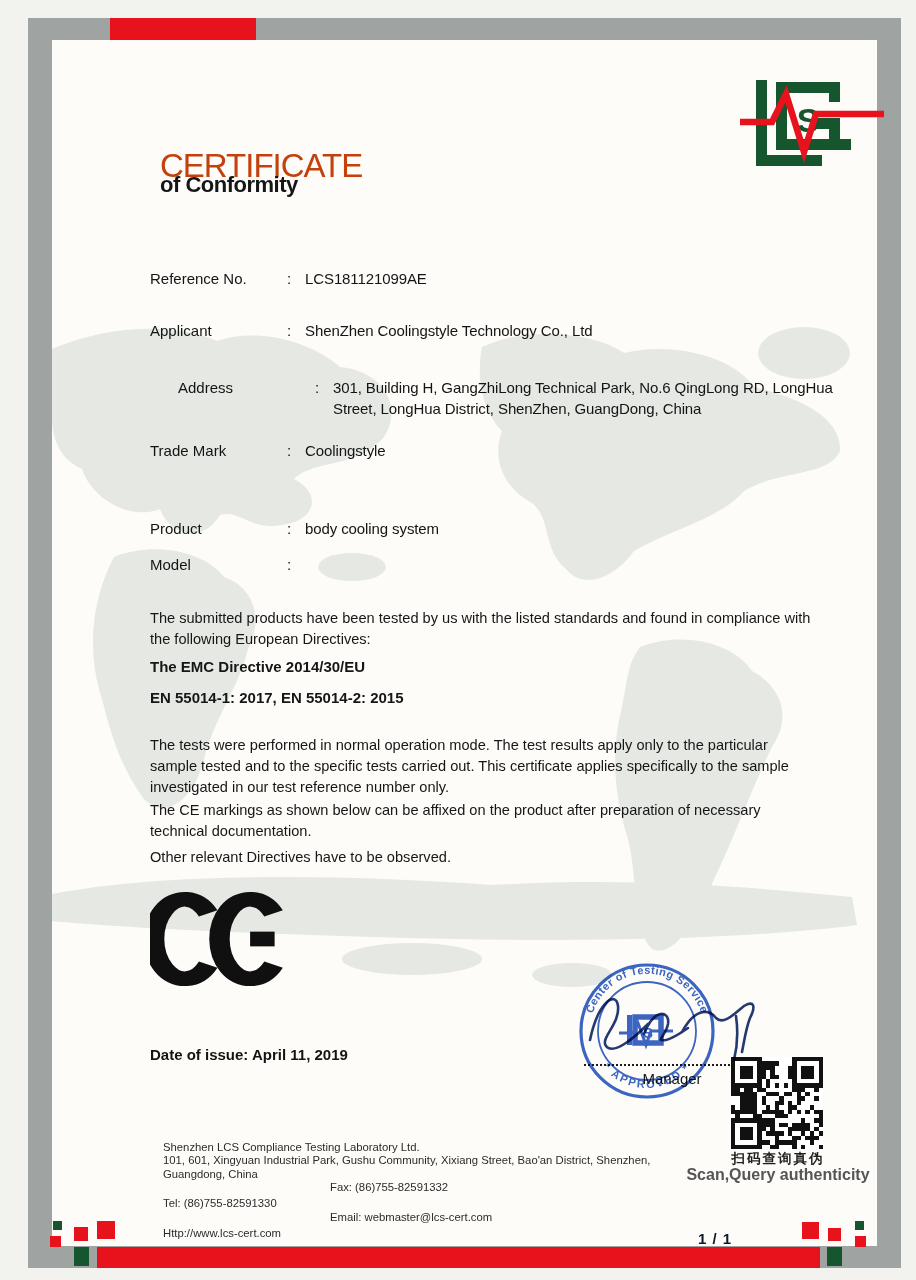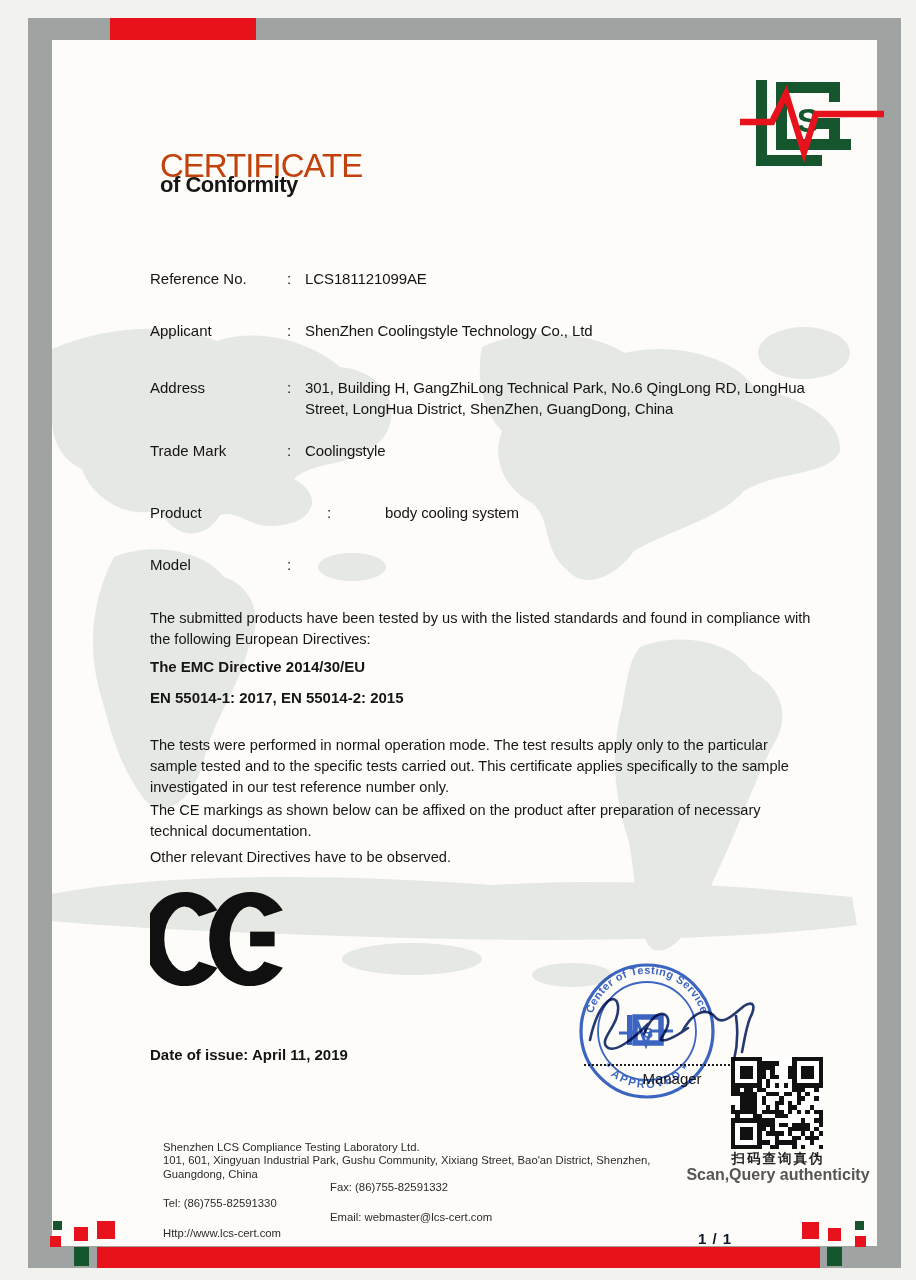--- a/index.html
+++ b/index.html
@@ -97,31 +97,31 @@
   <div class="frow" style="top:268px;">
     <div class="flabel">Reference No.</div>
     <div class="fsep">:</div>
     <div class="fvalue">LCS181121099AE</div>
   </div>
   <div class="frow" style="top:320px;">
     <div class="flabel">Applicant</div>
     <div class="fsep">:</div>
     <div class="fvalue">ShenZhen Coolingstyle Technology Co., Ltd</div>
   </div>
-  <div class="frow" style="top:377px;">
+  <div class="frow" style="top:377px;margin-left:28px;">
     <div class="flabel">Address</div>
     <div class="fsep">:</div>
     <div class="fvalue">301, Building H, GangZhiLong Technical Park, No.6 QingLong RD, LongHua Street, LongHua District, ShenZhen, GuangDong, China</div>
   </div>
   <div class="frow" style="top:440px;">
     <div class="flabel">Trade Mark</div>
     <div class="fsep">:</div>
     <div class="fvalue">Coolingstyle</div>
   </div>
-  <div class="frow" style="top:502px;gap:40px;">
+  <div class="frow" style="top:518px;">
     <div class="flabel">Product</div>
     <div class="fsep">:</div>
     <div class="fvalue">body cooling system</div>
   </div>
   <div class="frow" style="top:554px;">
     <div class="flabel">Model</div>
     <div class="fsep">:</div>
   </div>
 
   <div class="para" style="top:608px;">The submitted products have been tested by us with the listed standards and found in compliance with the following European Directives:</div>

